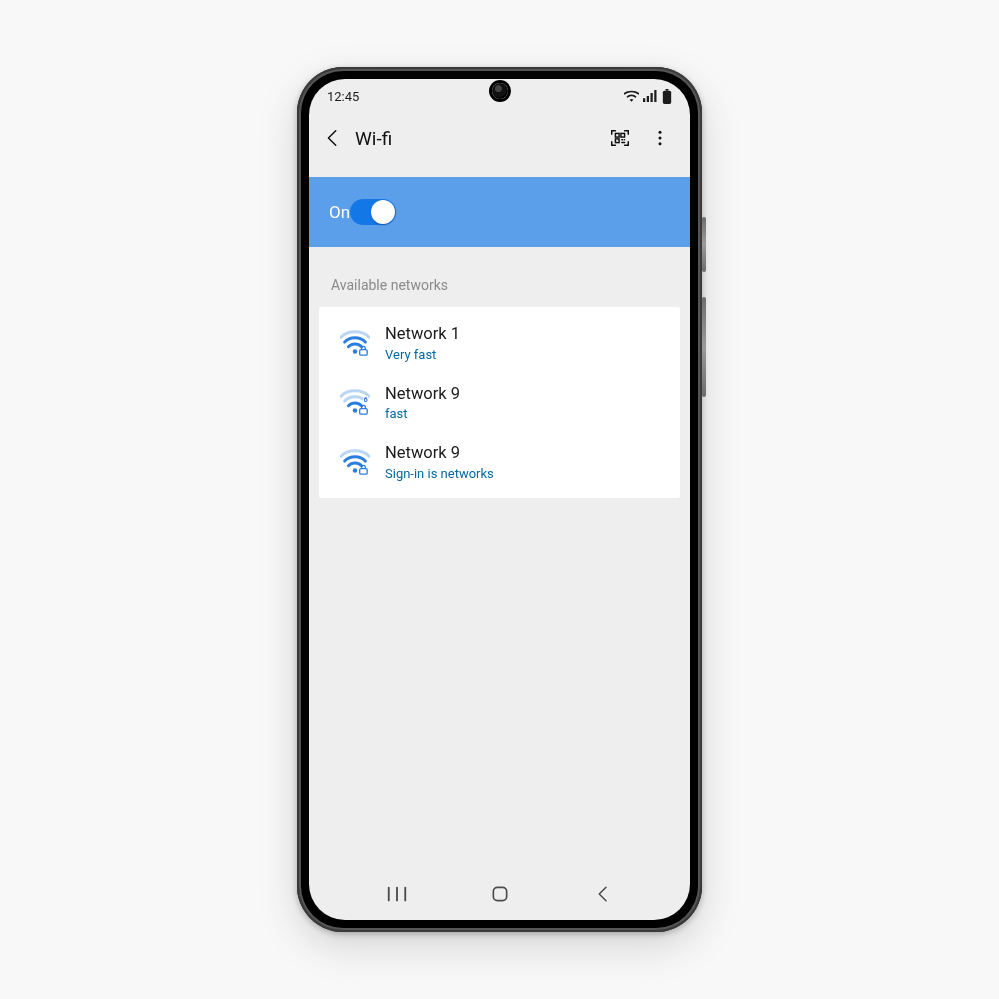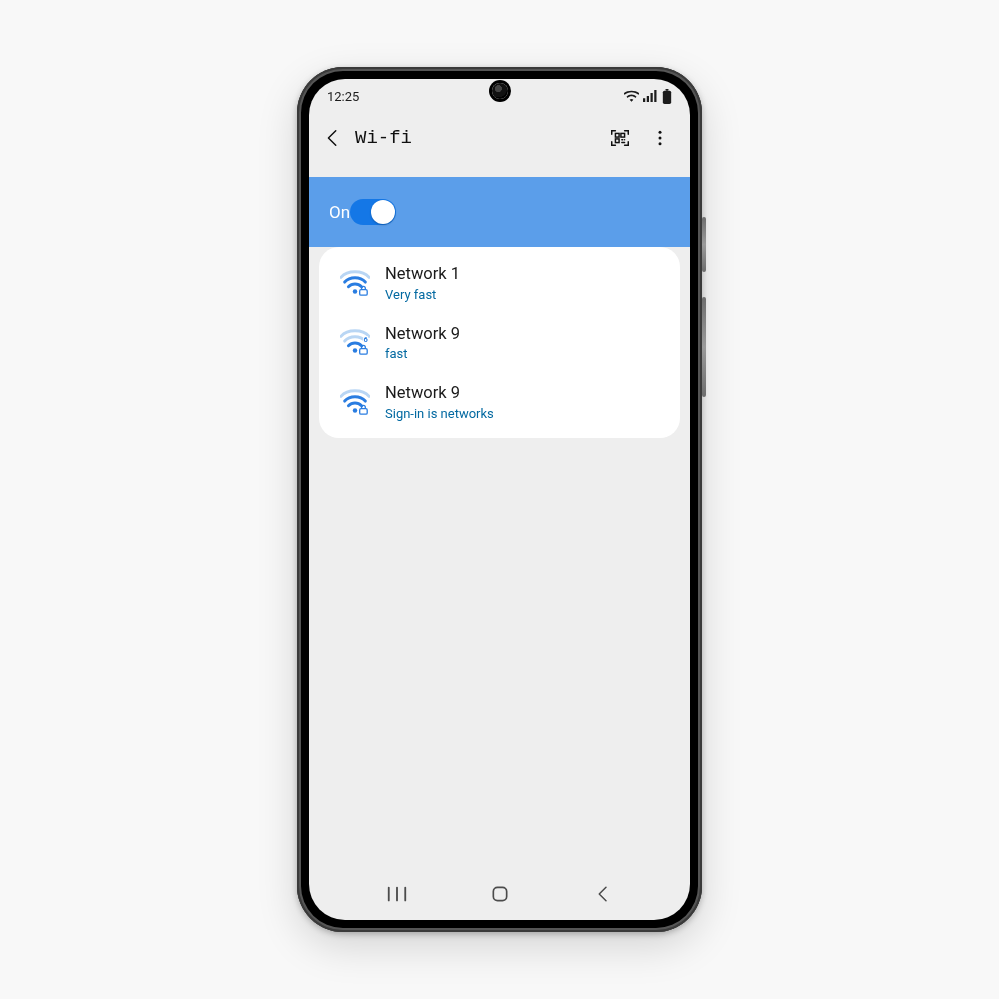--- a/index.html
+++ b/index.html
@@ -81,21 +81,20 @@
   .appbar .back {
     width: 40px; height: 40px;
     display: flex; align-items: center; justify-content: center;
   }
   .appbar .title {
     font-size: 19px;
     color: #101010;
     font-weight: 400;
     flex: none;
     margin-left: 2px;
-    font-family: Liberation Mono, monospace;
   }
   .appbar .spacer { flex: 1; }
   .appbar .action {
     width: 40px; height: 40px;
     display: flex; align-items: center; justify-content: center;
   }
 
   
   .gap-below-appbar { height: 14px; }
 
@@ -131,21 +130,21 @@
   
   .section-header {
     padding: 30px 22px 14px;
     font-size: 14px;
     color: #8a8a8a;
   }
 
   
   .card {
     background: #ffffff;
-    border-radius: 20px;
+    border-radius: 2px;
     margin: 0 10px;
     padding: 6px 0;
   }
   .row {
     display: flex;
     align-items: center;
     padding: 11px 18px;
     min-height: 56px;
   }
   .row .icon-slot {
@@ -180,21 +179,21 @@
 <body>
 
 <div class="phone">
   <div class="side-btn a"></div>
   <div class="side-btn b"></div>
   <div class="camera"></div>
 
   <div class="screen">
 
     <div class="statusbar">
-      <span>12:25</span>
+      <span>12:45</span>
       <div class="stat-right">
         <span>
           <svg width="15" height="12" viewBox="0 0 24 18">
             <path d="M12 18l-3-3c1.7-1.7 4.3-1.7 6 0l-3 3zm-6-6l-2-2c4.4-4.4 11.6-4.4 16 0l-2 2c-3.3-3.3-8.7-3.3-12 0zM1 7L-1 5C5 -1 19 -1 25 5l-2 2C17.5 1.5 6.5 1.5 1 7z" fill="#1c1c1c"></path>
           </svg>
         </span>
         <span>
           <svg width="15" height="12" viewBox="0 0 20 16">
             <rect x="0" y="11" width="3" height="5" fill="#1c1c1c"></rect>
             <rect x="5" y="8" width="3" height="8" fill="#1c1c1c"></rect>
@@ -245,20 +244,21 @@
     <div class="gap-below-appbar"></div>
 
     <div class="toggle-row">
       <span>On</span>
       <div class="switch">
         <div class="track"></div>
         <div class="knob"></div>
       </div>
     </div>
 
+    <div class="section-header">Available networks</div>
 
     <div class="card">
 
       <div class="row">
         <div class="icon-slot">
           <svg width="30" height="26" viewBox="0 0 32 26">
             <path d="M1 7C8 -1 24 -1 31 7" fill="none" stroke="#b9d6f4" stroke-width="3.2" stroke-linecap="round"></path>
             <path d="M5 12C10.5 6 21.5 6 27 12" fill="none" stroke="#2a7de1" stroke-width="3.2" stroke-linecap="round"></path>
             <path d="M9 17C13 13 19 13 23 17" fill="none" stroke="#2a7de1" stroke-width="3.2" stroke-linecap="round"></path>
             <circle cx="16" cy="22" r="2.4" fill="#2a7de1"></circle>

